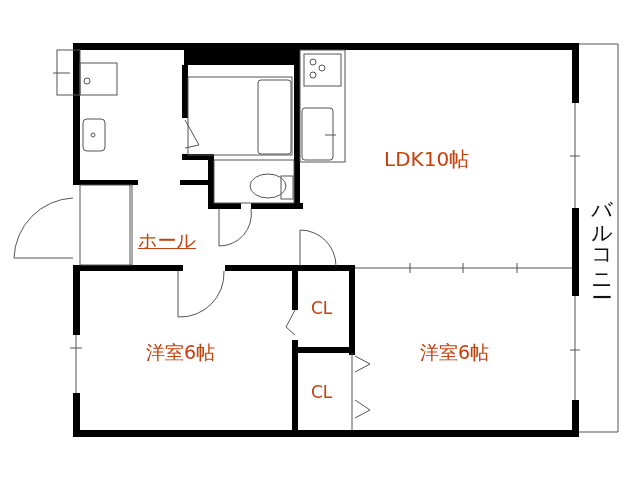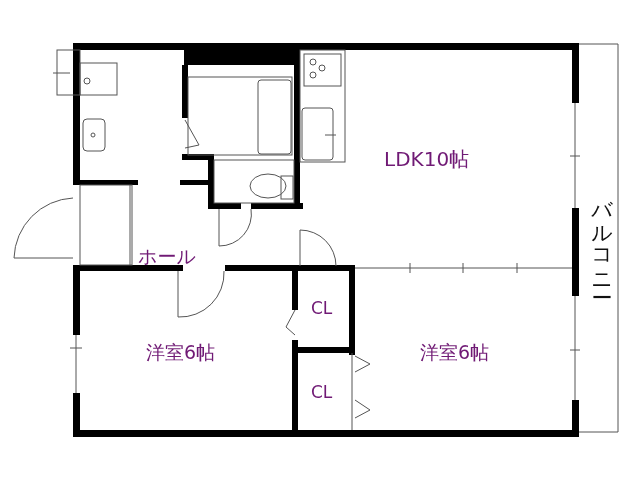--- a/index.html
+++ b/index.html
@@ -1,18 +1,18 @@
 <!DOCTYPE html>
 <html><head>
 <meta charset="utf-8">
 <style>
   html,body{margin:0;padding:0;background:#fff;}
   body{width:640px;height:480px;position:relative;overflow:hidden;font-family:"DejaVu Sans",sans-serif;}
   #plan{position:absolute;left:0;top:0;width:640px;height:480px;}
-  .lbl{position:absolute;color:#701a75;font-size:19px;white-space:nowrap;}
+  .lbl{position:absolute;color:#c2410c;font-size:19px;white-space:nowrap;}
   .vert{position:absolute;writing-mode:vertical-rl;font-size:21px;color:#111;letter-spacing:1px;}
 </style>
 </head>
 <body>
 
 <svg id="plan" viewBox="0 0 640 480" xmlns="http://www.w3.org/2000/svg">
   <g fill="#000">
 
     <rect x="73" y="43" width="506" height="7"></rect>
     <rect x="73" y="43" width="7" height="142"></rect>
@@ -101,18 +101,18 @@
     <line x1="178" y1="271" x2="178" y2="317"></line>
 
     <polyline points="295,310 286,327 295,335"></polyline>
     <polyline points="355,356 370,364 355,372"></polyline>
     <polyline points="355,400 370,410 355,418"></polyline>
     <line x1="352" y1="353" x2="352" y2="430"></line>
   </g>
 </svg>
 
 <div class="lbl" style="left:384px;top:146px;font-size:20px;">LDK10帖</div>
-<div class="lbl" style="left:138px;top:244px;font-size:19px;">ホール</div>
+<div class="lbl" style="left:138px;top:228px;font-size:19px;text-decoration:underline;">ホール</div>
 <div class="lbl" style="left:146px;top:340px;">洋室6帖</div>
 <div class="lbl" style="left:420px;top:340px;">洋室6帖</div>
 <div class="lbl" style="left:311px;top:298px;font-size:17px;">CL</div>
 <div class="lbl" style="left:311px;top:382px;font-size:17px;">CL</div>
 <div class="vert" style="left:588px;top:186px;">バルコニー</div>
 
 </body></html>

